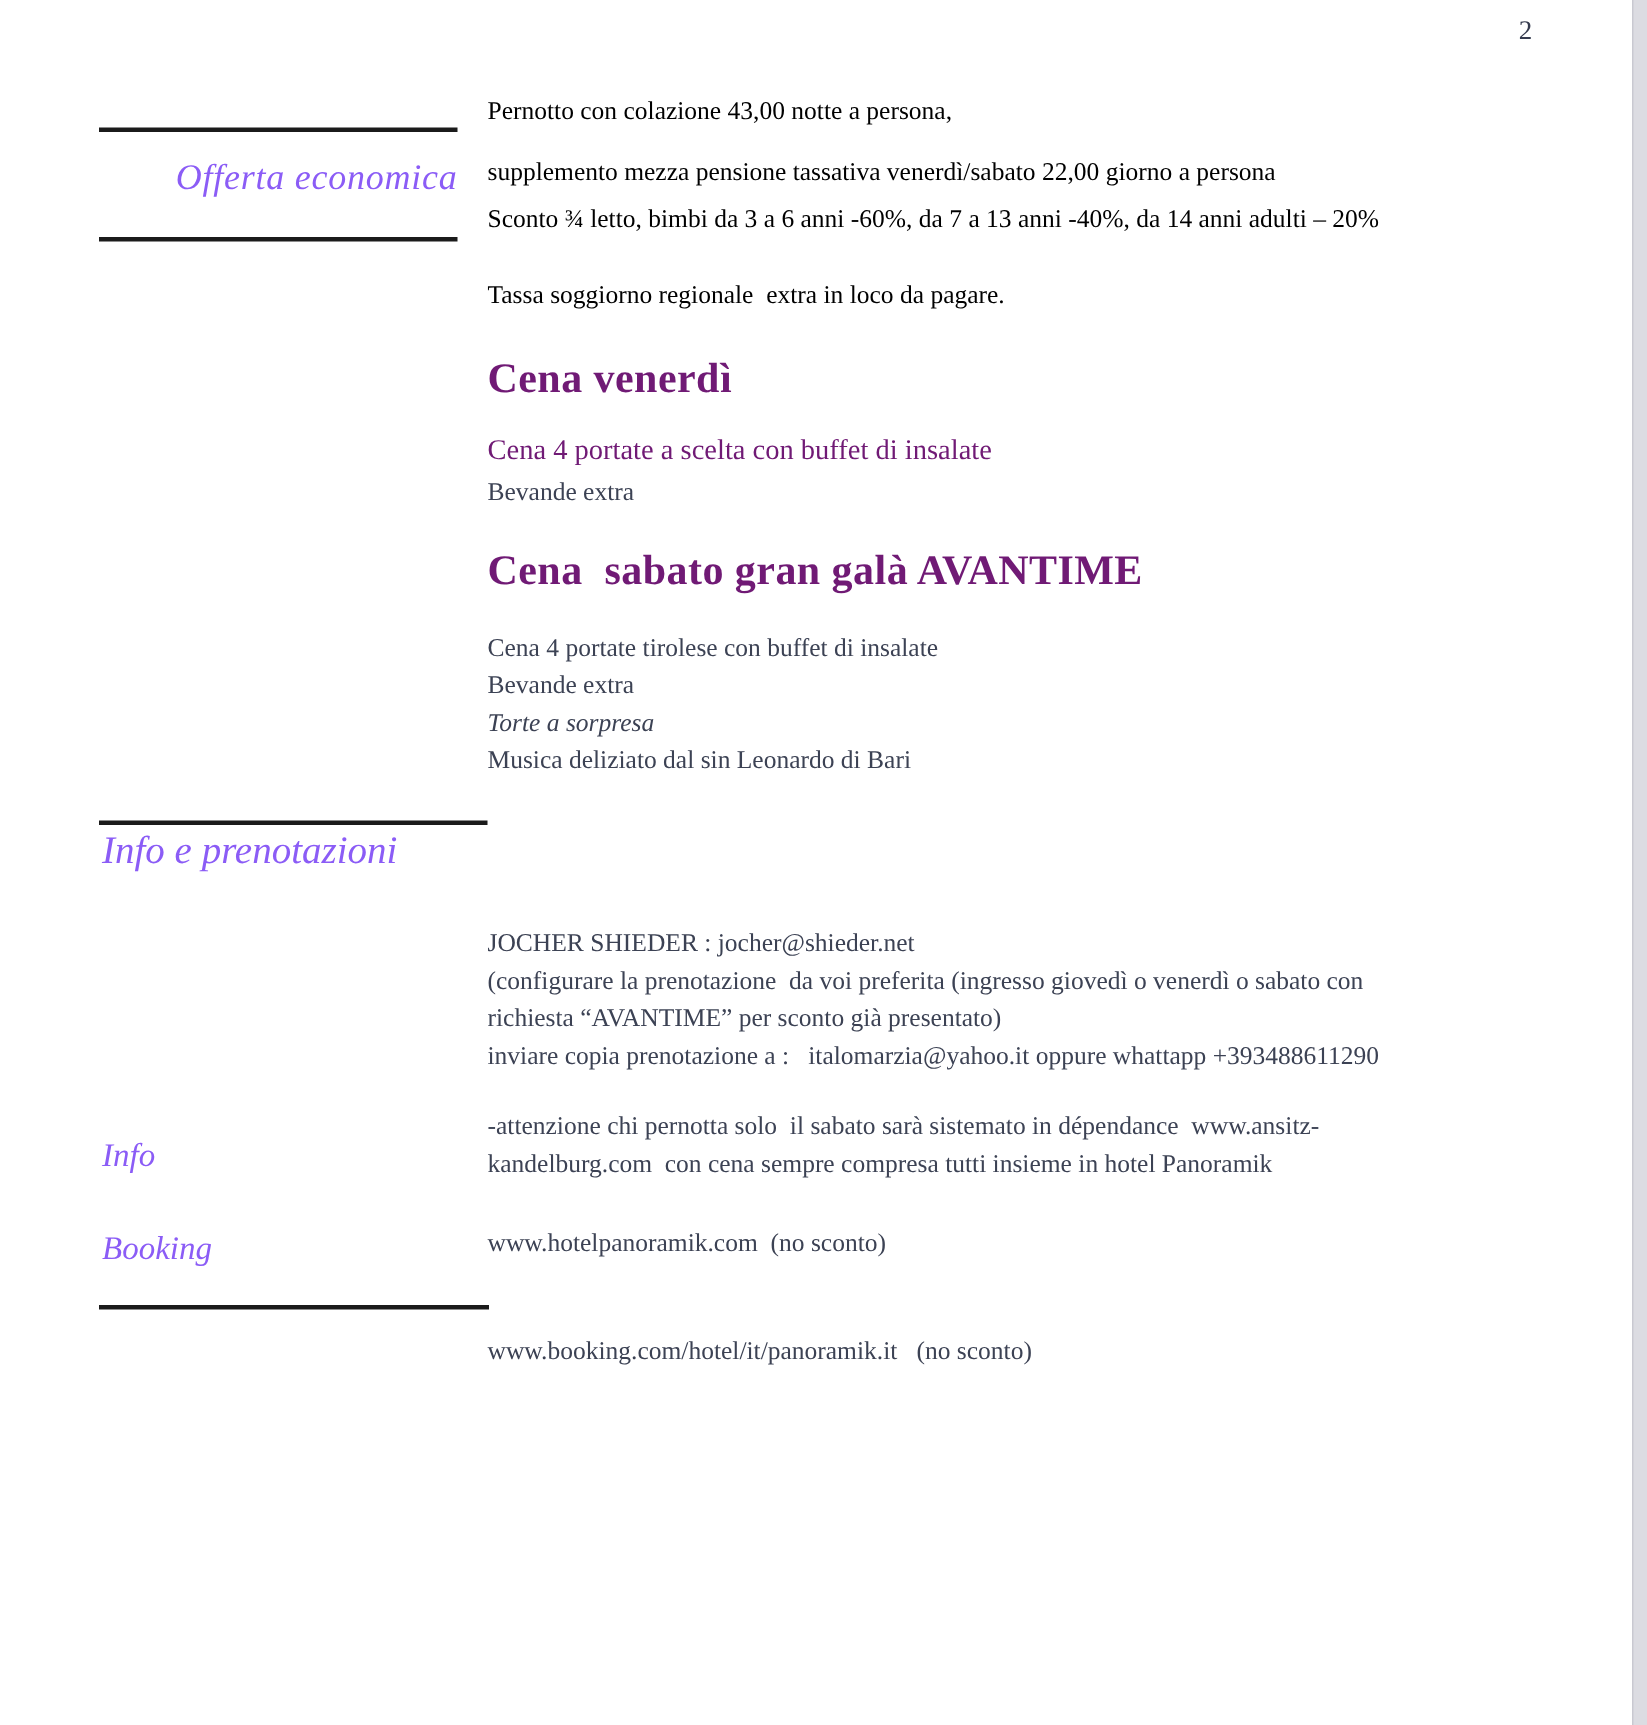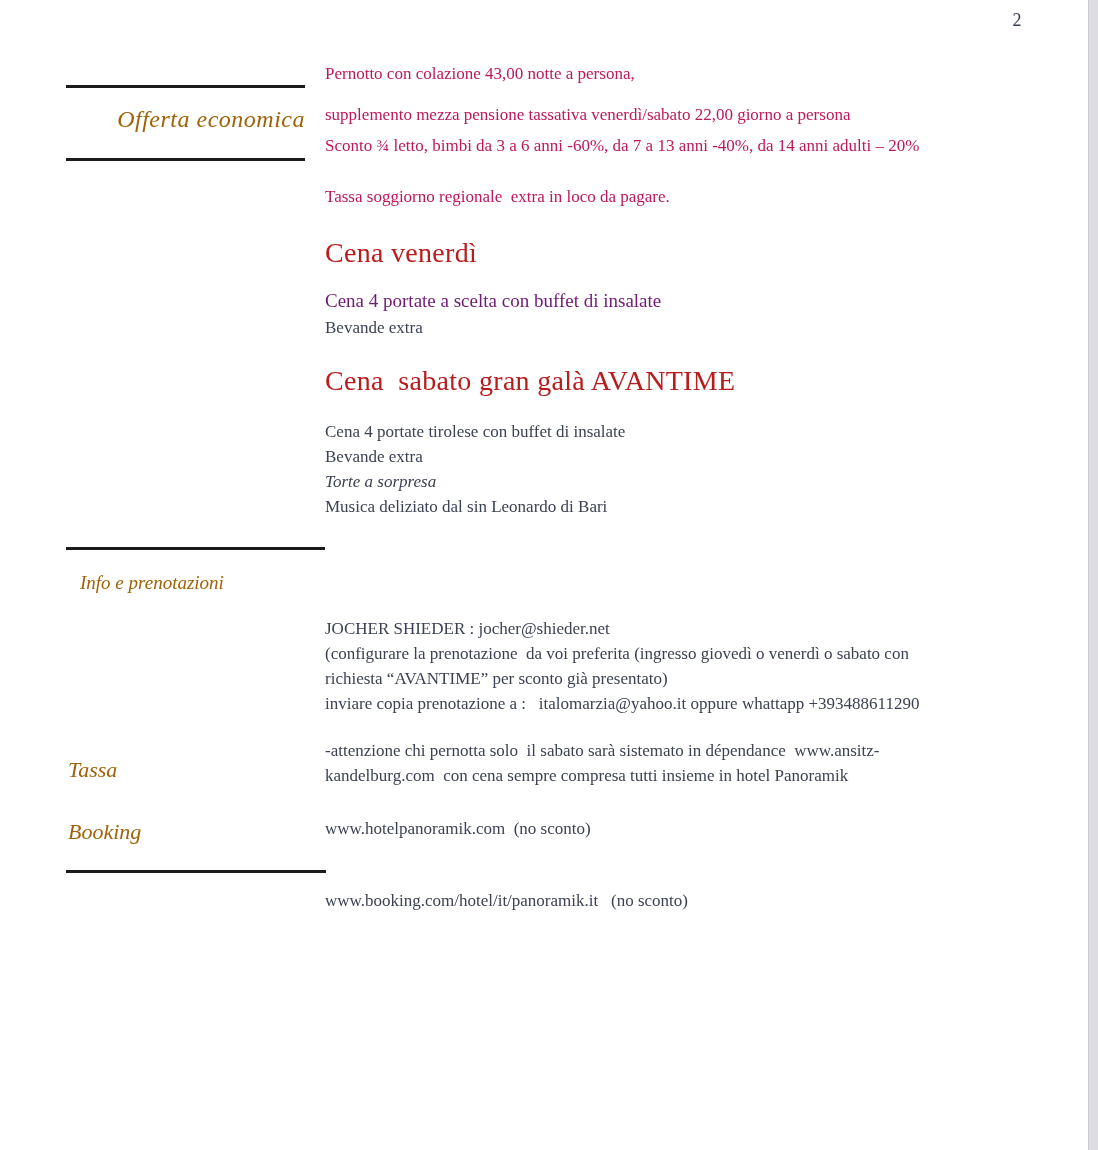--- a/index.html
+++ b/index.html
@@ -22,36 +22,36 @@
     position: absolute;
     height: 2.5px;
     background: #1b1b1b;
   }
   .rule-offerta-top    { left: 66px; top: 85px;  width: 239px; }
   .rule-offerta-bottom { left: 66px; top: 158px; width: 239px; }
   .rule-info           { left: 66px; top: 547px; width: 259px; }
   .rule-booking        { left: 66px; top: 870px; width: 260px; }
   .side-label {
     font-style: italic;
-    color: #a16207;
+    color: #8b5cf6;
   }
   .label-offerta {
     left: 66px; top: 106px; width: 239px;
     font-size: 24px; text-align: right; letter-spacing: 0.5px;
   }
-  .label-info    { left: 68px; top: 572px; font-size: 19px; margin-left: 12px; }
+  .label-info    { left: 68px; top: 552px; font-size: 26px; }
   .label-site    { left: 68px; top: 757px; font-size: 22px; }
   .label-booking { left: 68px; top: 819px; font-size: 22px; }
-  .body-line  { left: 325px; font-size: 17px; color: #be185d; }
+  .body-line  { left: 325px; font-size: 17px; color: #000000; }
   .green-heading {
     left: 325px;
     font-family: "Liberation Serif", serif;
-    font-weight: normal;
+    font-weight: bold;
     font-size: 28px;
-    color: #b91c1c;
+    color: #701a75;
     letter-spacing: 0.3px;
   }
   .subtitle { left: 325px; font-size: 19px; color: #701a75; }
   .line-list { left: 325px; font-size: 17px; color: #3c4254; line-height: 25px; }
   .scroll-strip {
     position: absolute;
     right: 0; top: 0;
     width: 10px; height: 1150px;
     background: #dcdce2;
     border-left: 1px solid #c9c9d1;
@@ -84,21 +84,21 @@
   <div class="abs line-list" style="top:494px;">Musica deliziato dal sin Leonardo di Bari</div>
 
   <div class="rule rule-info"></div>
   <div class="abs side-label label-info">Info e prenotazioni</div>
 
   <div class="abs line-list" style="top:616px;">JOCHER SHIEDER : jocher@shieder.net</div>
   <div class="abs line-list" style="top:641px;font-family:Liberation Serif, serif;">(configurare la prenotazione  da voi preferita (ingresso giovedì o venerdì o sabato con</div>
   <div class="abs line-list" style="top:666px;">richiesta “AVANTIME” per sconto già presentato)</div>
   <div class="abs line-list" style="top:691px;">inviare copia prenotazione a :   italomarzia@yahoo.it oppure whattapp +393488611290</div>
 
-  <div class="abs side-label label-site">Tassa</div>
+  <div class="abs side-label label-site">Info</div>
   <div class="abs line-list" style="top:738px;">-attenzione chi pernotta solo  il sabato sarà sistemato in dépendance  www.ansitz-</div>
   <div class="abs line-list" style="top:763px;">kandelburg.com  con cena sempre compresa tutti insieme in hotel Panoramik</div>
   <div class="abs line-list" style="top:816px;">www.hotelpanoramik.com  (no sconto)</div>
 
   <div class="abs side-label label-booking">Booking</div>
   <div class="rule rule-booking"></div>
   <div class="abs line-list" style="top:888px;">www.booking.com/hotel/it/panoramik.it   (no sconto)</div>
 
   <div class="scroll-strip"></div>
 

